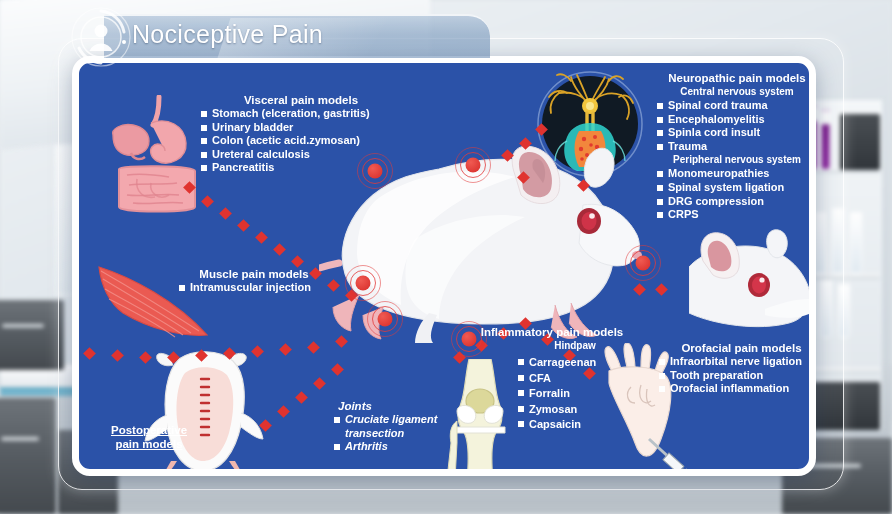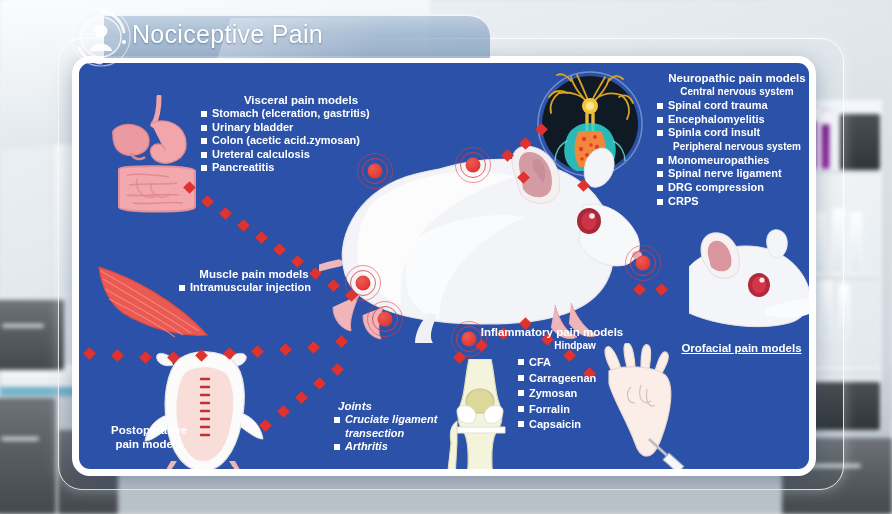--- a/index.html
+++ b/index.html
@@ -137,24 +137,24 @@
     position: absolute; left: 0; top: 4px; width: 6px; height: 6px;
     background: #ffffff;
   }
   .plain-center {
     font-size: 11.5px; font-weight: bold; text-align: center; line-height: 14px;
   }
 
   #block-visceral { left: 122px; top: 30px; width: 200px; }
   #block-neuropathic { left: 578px; top: 8px; width: 160px; }
   #block-muscle { left: 100px; top: 204px; width: 150px; }
-  #block-postop { left: 10px; top: 360px; width: 120px; }
+  #block-postop { left: 10px; top: 360px; width: 120px; text-decoration: underline; }
   #block-joints { left: 255px; top: 336px; width: 110px; font-style: italic; }
   #block-inflammatory { left: 383px; top: 262px; width: 180px; }
-  #block-orofacial { left: 580px; top: 278px; width: 165px; text-decoration: underline; }
+  #block-orofacial { left: 580px; top: 278px; width: 165px; }
 
   
   .illus { position: absolute; }
 
   
   .painpoint { position: absolute; width: 40px; height: 40px; }
   .painpoint .ring {
     position: absolute; border-radius: 50%; border: 1.6px solid #e23b3b;
     left: 50%; top: 50%; transform: translate(-50%,-50%);
   }
@@ -446,25 +446,26 @@
     </ul>
   </div>
 
   <div class="block" id="block-neuropathic">
     <div class="block-title">Neuropathic pain models</div>
     <div class="block-sub">Central nervous system</div>
     <ul class="items">
       <li><span class="bullet"></span><span>Spinal cord trauma</span></li>
       <li><span class="bullet"></span><span>Encephalomyelitis</span></li>
       <li><span class="bullet"></span><span>Spinla cord insult</span></li>
+      <li><span class="bullet"></span><span>Trauma</span></li>
     </ul>
     <div class="block-sub">Peripheral nervous system</div>
     <ul class="items">
       <li><span class="bullet"></span><span>Monomeuropathies</span></li>
-      <li><span class="bullet"></span><span>Spinal nerve ligament</span></li>
+      <li><span class="bullet"></span><span>Spinal system ligation</span></li>
       <li><span class="bullet"></span><span>DRG compression</span></li>
       <li><span class="bullet"></span><span>CRPS</span></li>
     </ul>
   </div>
 
   <div class="block" id="block-muscle">
     <div class="block-title">Muscle pain models</div>
     <ul class="items">
       <li><span class="bullet"></span><span>Intramuscular injection</span></li>
     </ul>
@@ -480,26 +481,31 @@
     <ul class="items">
       <li class="wrap"><span class="bullet"></span><span>Cruciate ligament transection</span></li>
       <li><span class="bullet"></span><span>Arthritis</span></li>
     </ul>
   </div>
 
   <div class="block" id="block-inflammatory">
     <div class="block-title">Inflammatory pain models</div>
     <div class="block-sub" style="margin-left:46px;">Hindpaw</div>
     <ul class="items" style="margin-left:56px; margin-top:2px;">
+      <li style="line-height:15.6px"><span class="bullet"></span><span>Carrageenan</span></li>
       <li style="line-height:15.6px"><span class="bullet"></span><span>CFA</span></li>
-      <li style="line-height:15.6px"><span class="bullet"></span><span>Carrageenan</span></li>
+      <li style="line-height:15.6px"><span class="bullet"></span><span>Forralin</span></li>
       <li style="line-height:15.6px"><span class="bullet"></span><span>Zymosan</span></li>
-      <li style="line-height:15.6px"><span class="bullet"></span><span>Forralin</span></li>
       <li style="line-height:15.6px"><span class="bullet"></span><span>Capsaicin</span></li>
     </ul>
   </div>
 
   <div class="block" id="block-orofacial">
     <div class="block-title">Orofacial pain models</div>
+    <ul class="items">
+      <li><span class="bullet"></span><span>Infraorbital nerve ligation</span></li>
+      <li><span class="bullet"></span><span>Tooth preparation</span></li>
+      <li><span class="bullet"></span><span>Orofacial inflammation</span></li>
+    </ul>
   </div>
 
 </div>
 </div>
 
 </body></html>

